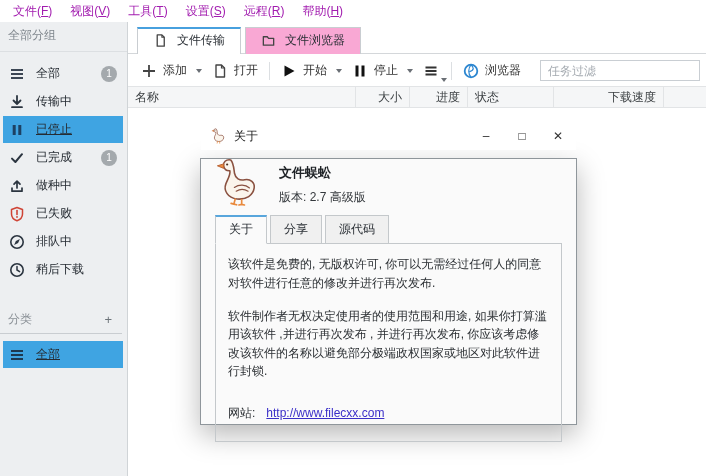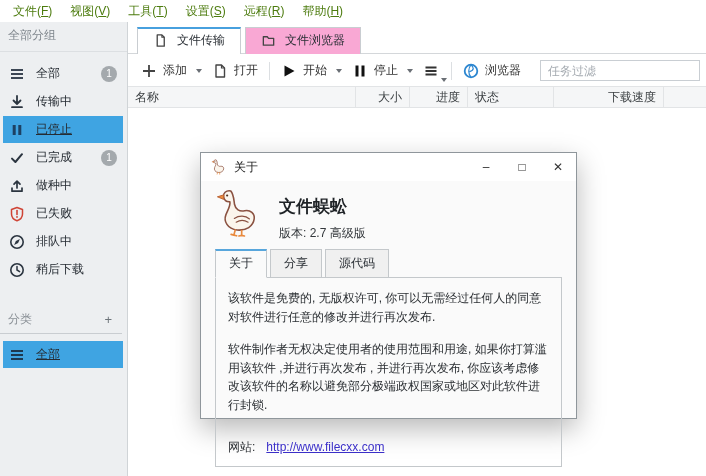--- a/index.html
+++ b/index.html
@@ -4,21 +4,21 @@
 <style>
   * { margin:0; padding:0; box-sizing:border-box; }
   html,body { width:706px; height:476px; }
   body {
     font-family:"Liberation Sans","DejaVu Sans",sans-serif;
     background:#fff; color:#222; overflow:hidden; position:relative;
     font-size:12px;
   }
   
   .menubar { height:22px; display:flex; align-items:center; background:#fff; padding-left:4px; }
-  .menu-item { padding:3px 9px; color:#4d7c0f; cursor:default; white-space:nowrap; }
+  .menu-item { padding:3px 9px; color:#a21caf; cursor:default; white-space:nowrap; }
   .menu-item u { text-decoration:underline; }
   
   .workspace { position:absolute; top:22px; left:0; right:0; bottom:0; display:flex; }
   
   .sidebar { width:128px; background:#edeff1; border-right:1px solid #d0d4d7; display:flex; flex-direction:column; }
   .sidebar-header { color:#7f868d; padding:5px 8px 7px; border-bottom:1px solid #dcdfe2; }
   .side-list { margin-top:7px; }
   .side-item { height:27px; display:flex; align-items:center; gap:11px; padding:0 6px; margin:1px 4px 1px 3px; color:#262c33; }
   .side-item.selected { background:#3fa4e2;text-decoration:underline; }
   .side-icon { width:16px; height:16px; flex:0 0 16px; display:flex; }
@@ -51,35 +51,35 @@
                   height:22px; align-items:center; color:#3c4043;text-align:center; }
   .th { border-right:1px solid #e2e4e6; height:100%; display:flex; align-items:center; padding:0 7px; }
   .th-name { flex:1; }
   .th-size { width:54px; justify-content:flex-end; }
   .th-progress { width:58px; justify-content:flex-end; }
   .th-status { width:86px; }
   .th-speed { width:110px; justify-content:flex-end; }
   .th-extra { width:42px; border-right:none; }
   .list-area { flex:1; background:#fff; }
   
-  .dialog { position:absolute; left:200px; top:152px; width:377px; height:267px; background:#fafafa;
-            border:1px solid #8f969b; box-shadow:0 10px 26px rgba(0,0,0,.28); display:flex; flex-direction:column; }
+  .dialog { position:absolute; left:200px; top:158px; width:377px; height:267px; background:#fafafa;
+            border:1px solid #8f969b; box-shadow:0 10px 26px rgba(0,0,0,.28); display:flex; flex-direction:column;justify-content:center; }
   .dialog-titlebar { height:28px; display:flex; align-items:center; gap:8px; padding:0 0 0 10px; background:#fff; }
   .mini-duck { width:15px; height:16px; display:flex; }
   .dialog-title { color:#222; }
   .win-buttons { margin-left:auto; display:flex; }
   .winbtn { width:36px; height:28px; display:flex; align-items:center; justify-content:center; color:#333; font-size:12px; }
   .about-header { display:flex; gap:18px; padding:6px 14px 0; }
   .duck-wrap { width:46px; height:52px; display:flex; }
-  .app-name { font-size:17px; font-weight:bold; color:#1e2226; margin-top:8px; }
+  .app-name { font-size:13px; font-weight:bold; color:#1e2226; margin-top:8px; }
   .version { color:#33373b; margin-top:7px; }
   .dlg-tabs { display:flex; padding:6px 14px 0; }
   .dlg-tab { padding:5px 13px; background:#f0f0f0; border:1px solid #c4c8cb; margin-right:3px; position:relative; top:1px; color:#2a2f35; }
   .dlg-tab.active { background:#fafafa; border-top:2px solid #58a6dc; border-bottom:1px solid #fafafa; padding-top:4px; }
-  .groupbox { border:1px solid #c4c8cb; margin:0 14px; padding:11px 12px 10px; color:#2b2f33; line-height:1.55; flex:1; }
+  .groupbox { border:1px solid #c4c8cb; margin:0 14px; padding:11px 12px 18px; color:#2b2f33; line-height:1.55; flex:1; }
   .groupbox p + p { margin-top:14px; }
   .website-row { margin-top:23px; display:flex; gap:11px; align-items:baseline; }
   .link { color:#3b2fc8; text-decoration:underline; }
   .dialog-footer { display:flex; justify-content:flex-end; padding:9px 14px 10px; }
 </style>
 </head>
 <body>
 
 <div class="menubar">
   <div class="menu-item"><span>文件(</span><u>F</u><span>)</span></div>

